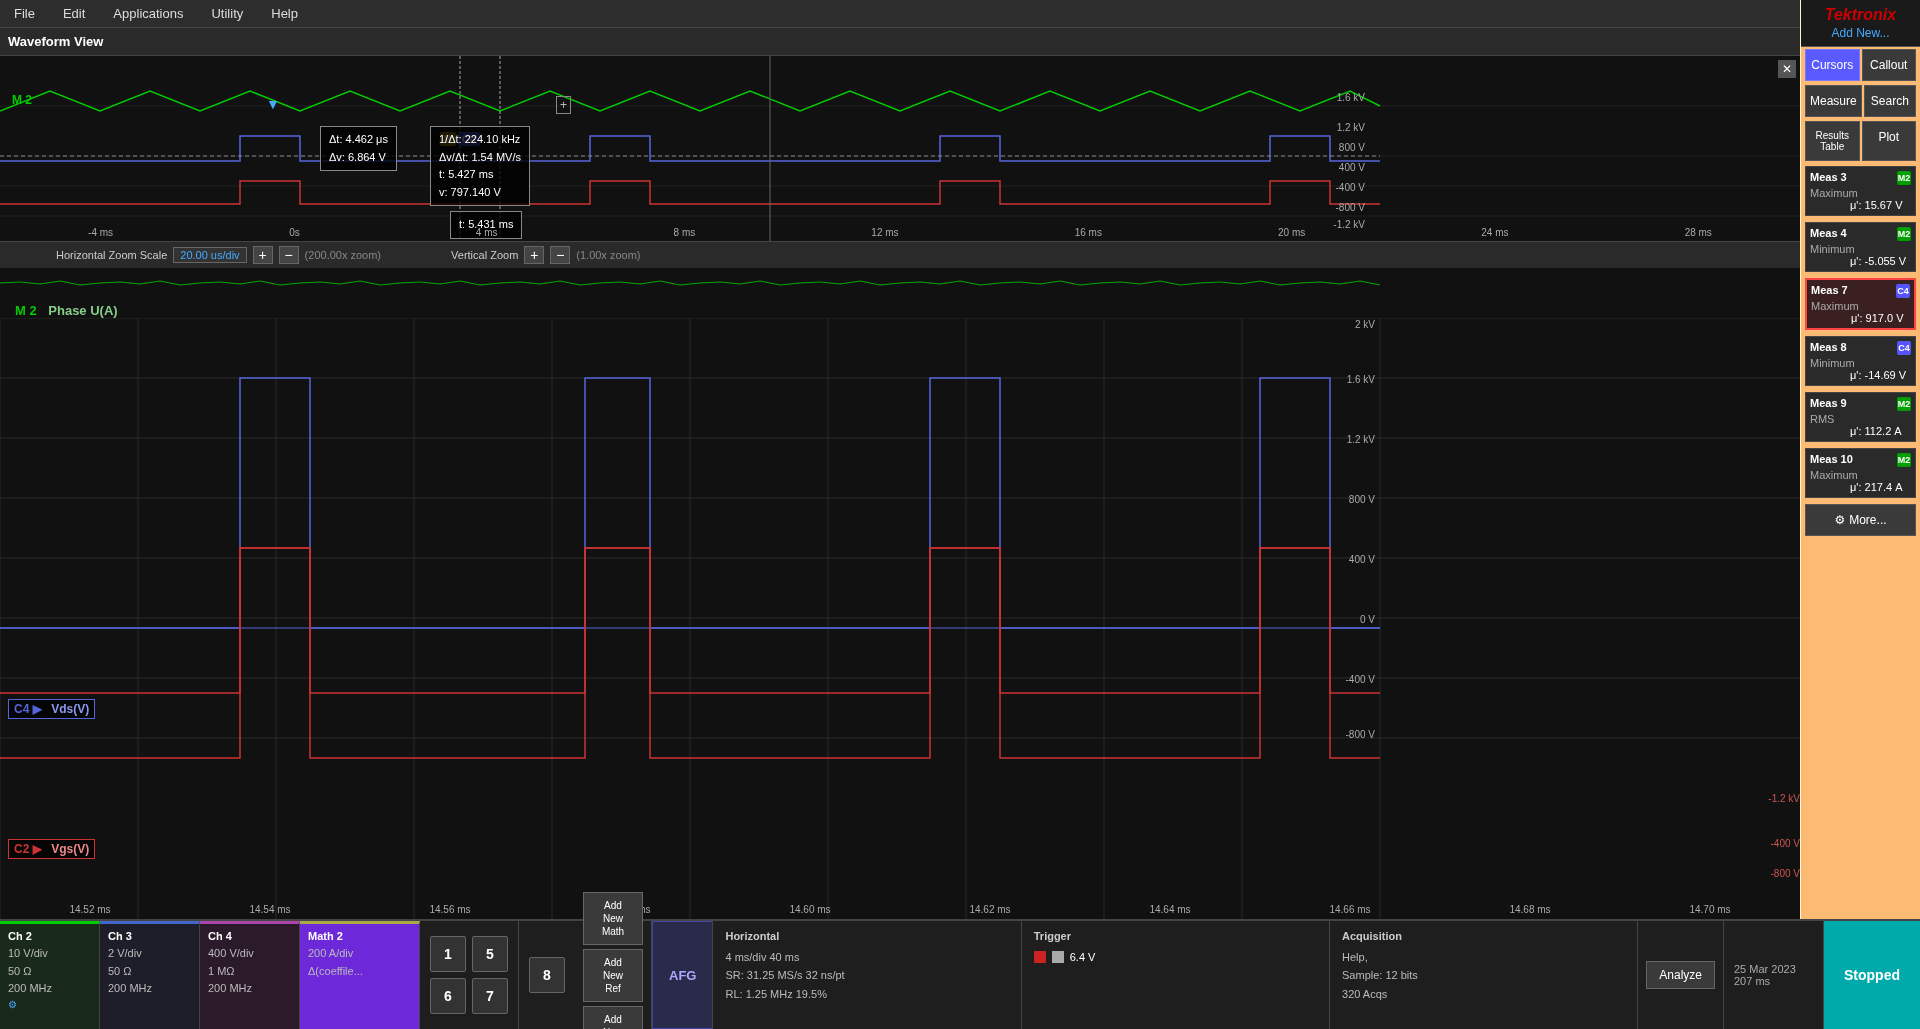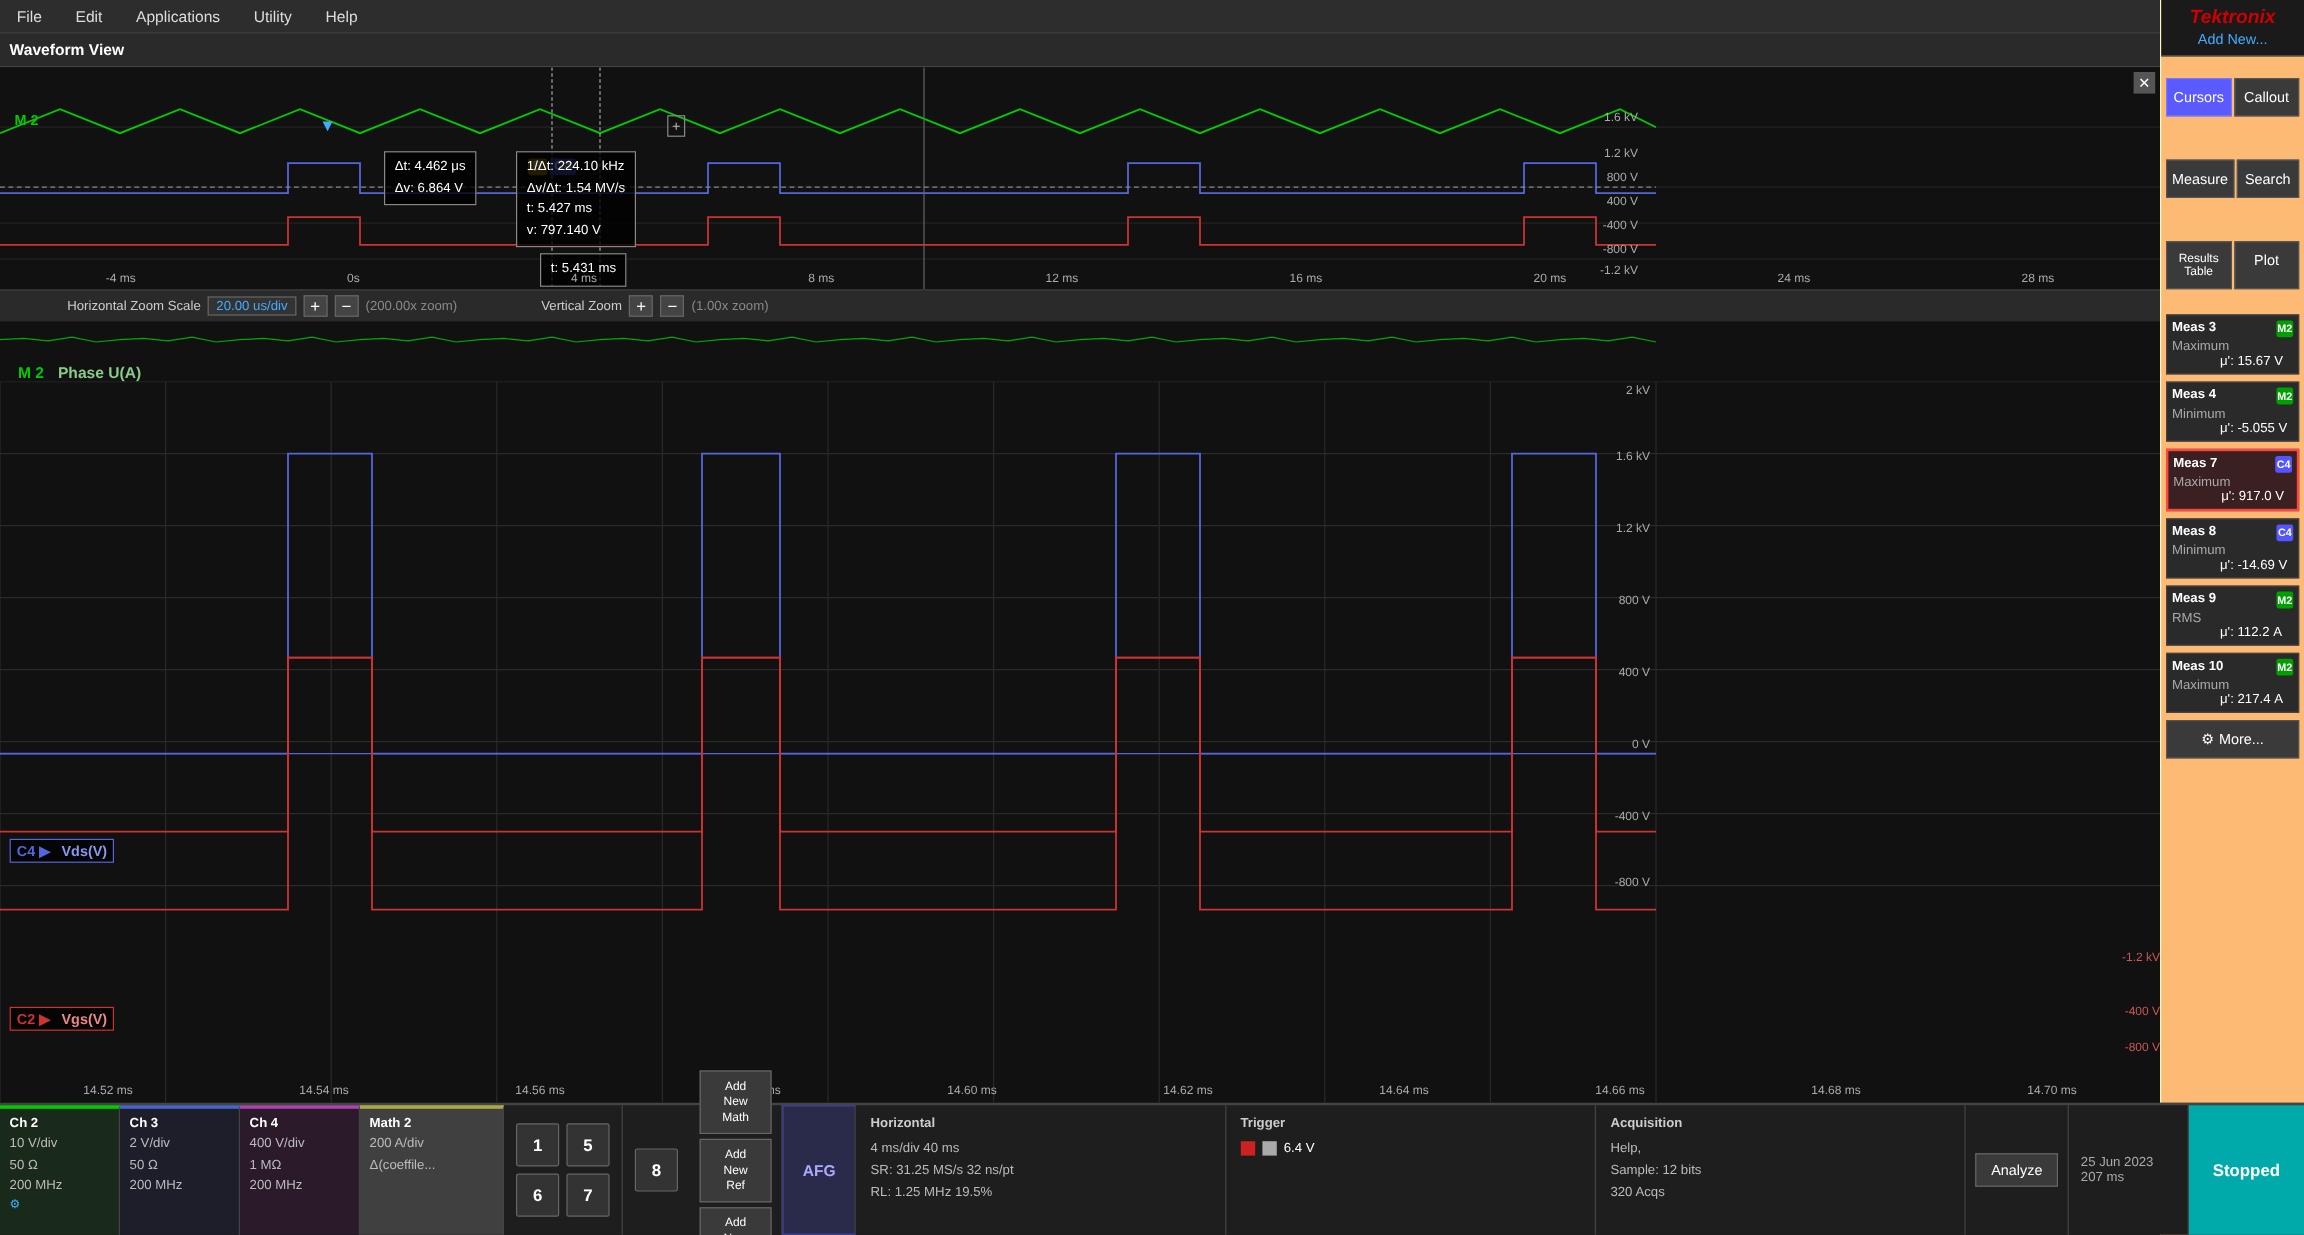--- a/index.html
+++ b/index.html
@@ -346,21 +346,21 @@
       text-align: center;
       line-height: 18px;
       cursor: pointer;
       font-size: 12px;
     }
 
     svg text { user-select: none; }
 
     .panel-row-btns {
       display: flex;
-      margin: 18px 4px;
+      margin: 2px 4px;
       gap: 2px;
     }
     .panel-row-btns .panel-btn {
       margin: 0;
       flex: 1;
     }
   </style>
 </head>
 <body>
 
@@ -639,21 +639,21 @@
     <div class="ch-tab-row">200 MHz</div>
   </div>
 
   <div class="ch-tab" style="background:#2a1a2a; border-top:3px solid #aa44aa;">
     <div class="ch-tab-title">Ch 4</div>
     <div class="ch-tab-row">400 V/div</div>
     <div class="ch-tab-row">1 MΩ</div>
     <div class="ch-tab-row">200 MHz</div>
   </div>
 
-  <div class="ch-tab" style="background:#404040; border-top:3px solid #aaaa44; min-width:120px;">
+  <div class="ch-tab" style="background:#6d28d9; border-top:3px solid #aaaa44; min-width:120px;">
     <div class="ch-tab-title">Math 2</div>
     <div class="ch-tab-row">200 A/div</div>
     <div class="ch-tab-row">Δ(coeffile...</div>
   </div>
 
   <div class="ch-num-area">
     <div class="ch-num-row">
       <div class="ch-num-btn">1</div>
       <div class="ch-num-btn">5</div>
     </div>
@@ -695,18 +695,18 @@
     <div class="info-row">Help,</div>
     <div class="info-row">Sample: 12 bits</div>
     <div class="info-row">320 Acqs</div>
   </div>
 
   <div style="display:flex; flex-direction:column; justify-content:center; align-items:center; padding:0 8px; border-right:1px solid #444;">
     <div style="background:#3a3a3a; border:1px solid #666; color:#fff; padding:6px 12px; cursor:pointer; font-size:12px;">Analyze</div>
   </div>
 
   <div class="datetime-area">
-    <div>25 Jun 2023</div>
+    <div>25 Mar 2023</div>
     <div>207 ms</div>
   </div>
 
   <div class="stopped-btn">Stopped</div>
 </div>
 
 </body></html>

